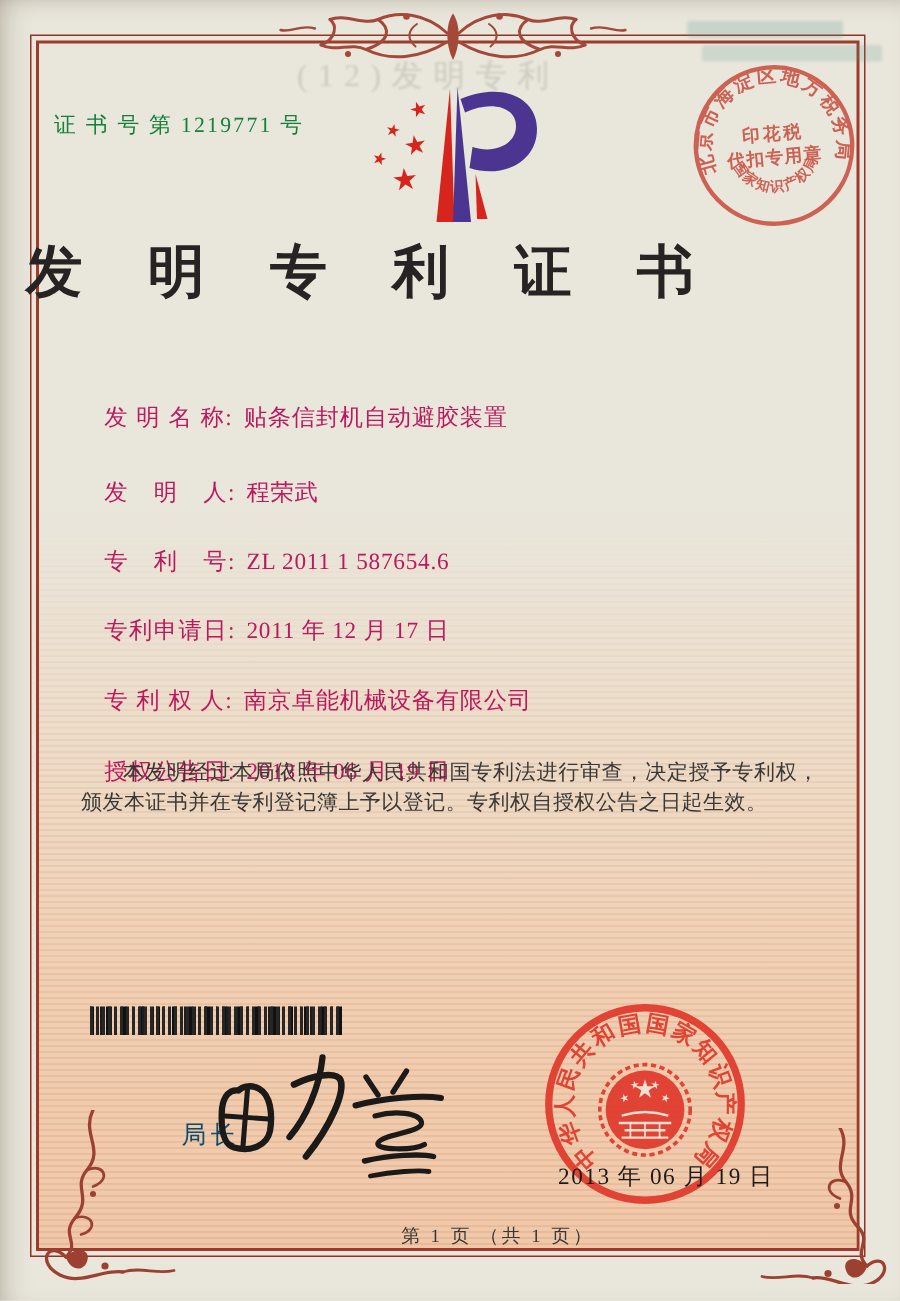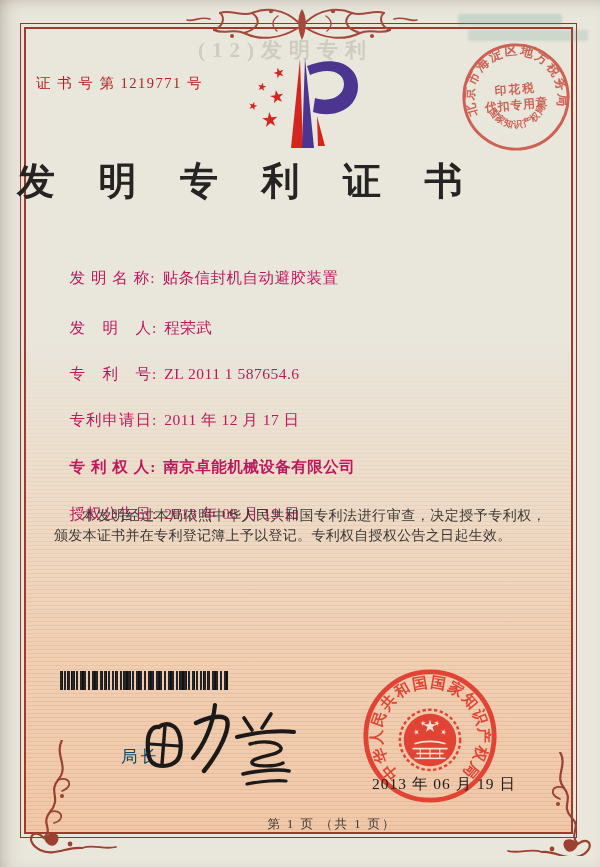--- a/index.html
+++ b/index.html
@@ -14,22 +14,22 @@
   .frame-outer{position:absolute;left:20px;top:23px;width:555px;height:813px;border:1.5px solid #8f3527;}
   .frame-inner{position:absolute;inset:3px;border:2px solid #a03a2b;}
   
   .tint{position:absolute;left:26px;top:29px;width:545px;height:803px;pointer-events:none;
     background:linear-gradient(180deg, rgba(247,205,165,0) 0%, rgba(247,205,165,0) 38%, rgba(246,198,158,.30) 58%, rgba(245,188,145,.55) 78%, rgba(244,182,138,.62) 100%);}
   .tint::after{content:"";position:absolute;inset:0;
     background:repeating-linear-gradient(180deg, rgba(198,110,66,.16) 0 1px, rgba(255,255,255,0) 1px 4px);
     -webkit-mask-image:linear-gradient(180deg, transparent 0 40%, rgba(0,0,0,.7) 62%, #000 100%);
     mask-image:linear-gradient(180deg, transparent 0 40%, rgba(0,0,0,.7) 62%, #000 100%);}
   .abs{position:absolute;}
-  .cert-no{left:36px;top:74px;font-size:14.5px;letter-spacing:1.5px;color:#b91c1c;white-space:pre;text-align:right;}
-  .ghost{left:198px;top:36px;font-size:21px;letter-spacing:7px;color:rgba(140,145,130,.30);filter:blur(.7px);font-weight:bold;text-align:center;}
+  .cert-no{left:36px;top:74px;font-size:14.5px;letter-spacing:1.5px;color:#15803d;white-space:pre;text-align:right;}
+  .ghost{left:198px;top:36px;font-size:21px;letter-spacing:7px;color:rgba(140,145,130,.30);filter:blur(.7px);font-weight:normal;text-align:center;}
   .ghost2{color:rgba(80,150,135,.20);filter:blur(1px);border-radius:2px;}
   .title{left:0;top:156px;width:476px;text-align:center;font-size:38px;font-weight:bold;color:#262422;
     letter-spacing:17px;text-indent:17px;white-space:pre;}
   .field{left:54px;font-size:15.5px;color:#be185d;white-space:pre;}
   .field .lbl{letter-spacing:1px;}
   .field .val{margin-left:7px;letter-spacing:.5px;}
   .body-text{left:54px;top:506px;width:492px;font-size:14px;line-height:19.6px;text-align:justify;color:#3a3835;}
   .body-text p{margin:0;text-indent:2em;letter-spacing:.3px;}
   .barcode{left:60px;top:671px;width:168px;height:19px;
     background:
@@ -152,21 +152,21 @@
   </div>
   <div class="abs field" style="top:300px;">
     <span class="lbl">发　明　人:</span><span class="val">程荣武</span>
   </div>
   <div class="abs field" style="top:346px;">
     <span class="lbl">专　利　号:</span><span class="val">ZL 2011 1 587654.6</span>
   </div>
   <div class="abs field" style="top:392px;">
     <span class="lbl">专利申请日:</span><span class="val">2011 年 12 月 17 日</span>
   </div>
-  <div class="abs field" style="top:439px;font-weight:bold;">
+  <div class="abs field" style="top:439px;">
     <span class="lbl">专 利 权 人:</span><span class="val">南京卓能机械设备有限公司</span>
   </div>
   <div class="abs field" style="top:486px;">
     <span class="lbl">授权公告日:</span><span class="val">2013 年 06 月 19 日</span>
   </div>
 
   <div class="abs body-text">
     <p>本发明经过本局依照中华人民共和国专利法进行审查，决定授予专利权，颁发本证书并在专利登记簿上予以登记。专利权自授权公告之日起生效。</p>
   </div>
 

